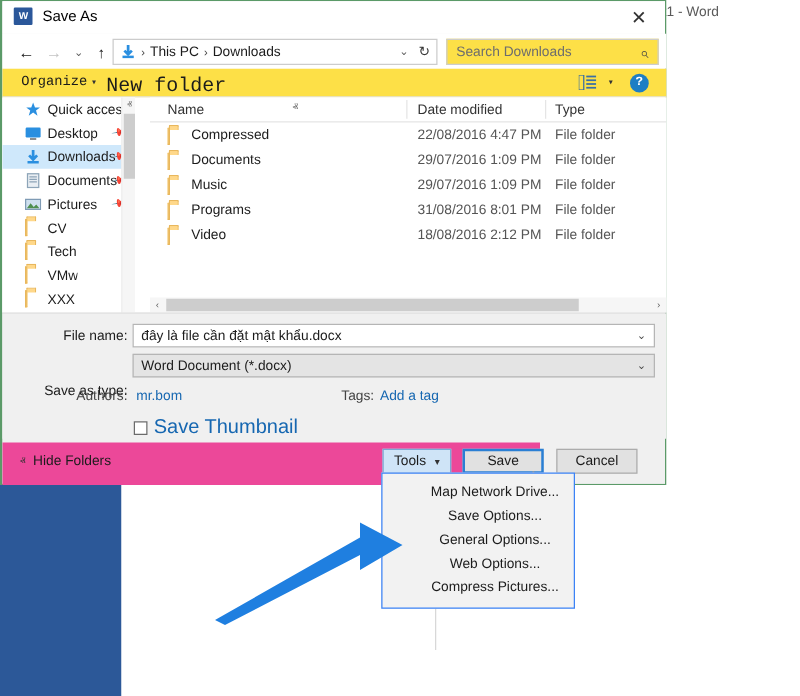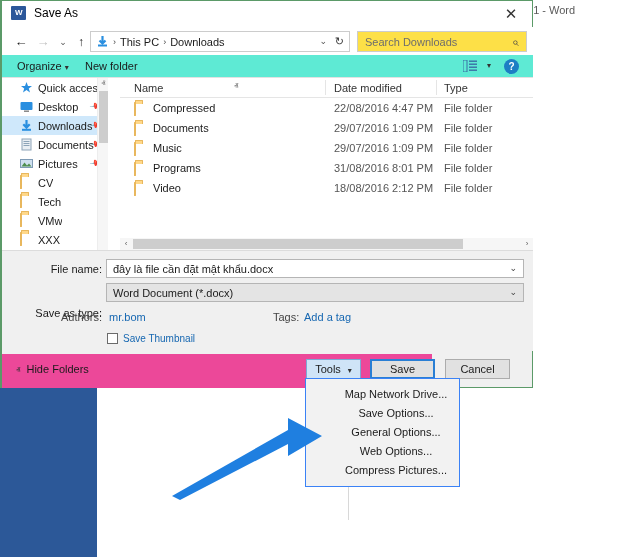--- a/index.html
+++ b/index.html
@@ -68,24 +68,24 @@
   .addr-refresh { position:absolute; right:5px; top:3px; font-size:11px; color:#333; }
 
   .searchbox {
     position:absolute; left:355px; top:4px; width:170px; height:21px;
     border:1px solid #cccccc; background:#fde047;
   }
   .search-ph { position:absolute; left:7px; top:4px; font-size:11px; color:#6d6d6d; }
   .search-icon { position:absolute; right:7px; top:3px; font-size:12px; color:#444; transform: scaleX(-1); }
 
   
-  .cmdbar { position:absolute; left:0; top:54px; width:531px; height:23px; background:#5eead4; border-bottom:1px solid #e2e2e2;}
+  .cmdbar { position:absolute; left:0; top:54px; width:531px; height:23px; background:#fde047; border-bottom:1px solid #e2e2e2;font-family:Liberation Mono, monospace;}
   .cmd-organize { position:absolute; left:15px; top:5px; font-size:11px; color:#1b1b1b; }
   .cmd-caret { font-size:8px; color:#333; margin-left:3px; }
-  .cmd-newfolder { position:absolute; left:83px; top:5px; font-size:11px; color:#1b1b1b; }
+  .cmd-newfolder { position:absolute; left:83px; top:5px; font-size:16px; color:#1b1b1b; }
   .view-icon { position:absolute; right:56px; top:5px; width:14px; height:12px; }
   .view-caret { position:absolute; right:42px; top:6px; font-size:8px; color:#333; }
   .help-icon {
     position:absolute; right:14px; top:4px; width:15px; height:15px; border-radius:50%;
     background:#1d7ec4; color:#fff; font-size:10px; font-weight:bold;
     text-align:center; line-height:15px;
   }
 
   
   .body-area { position:absolute; left:0; top:77px; width:531px; height:172px; background:#ffffff; }
@@ -161,21 +161,21 @@
   .combo-filename { top:8px; }
   .combo-savetype { top:32px; background:#e4e4e4; }
 
   .lnk { position:absolute; font-size:11px; color:#1667b1; }
   .authors-val { left:107px; top:60px; }
   .tags-lbl { position:absolute; left:271px; top:60px; font-size:11px; color:#444; }
   .tags-val { left:302px; top:60px; }
 
   .thumbrow { position:absolute; left:105px; top:82px; display:flex; align-items:center; }
   .cbx { width:11px; height:11px; border:1px solid #6b6b6b; background:#fff; margin-right:5px; }
-  .thumb-lbl { font-size:10px; color:#1667b1; }
+  .thumb-lbl { font-size:16px; color:#1667b1; }
 
   
   .footer { position:absolute; left:0; top:353px; width:430px; height:34px; background:#ec4899; }
   .hide-folders { position:absolute; left:14px; top:9px; font-size:11px; color:#1b1b1b; }
   .hf-caret { font-size:9px; margin-right:6px; color:#333; }
 
   .btn {
     position:absolute; top:5px; height:20px;
     border:1px solid #acacac; background:#e1e1e1;
     font-size:11px; color:#1b1b1b; text-align:center; line-height:18px;

